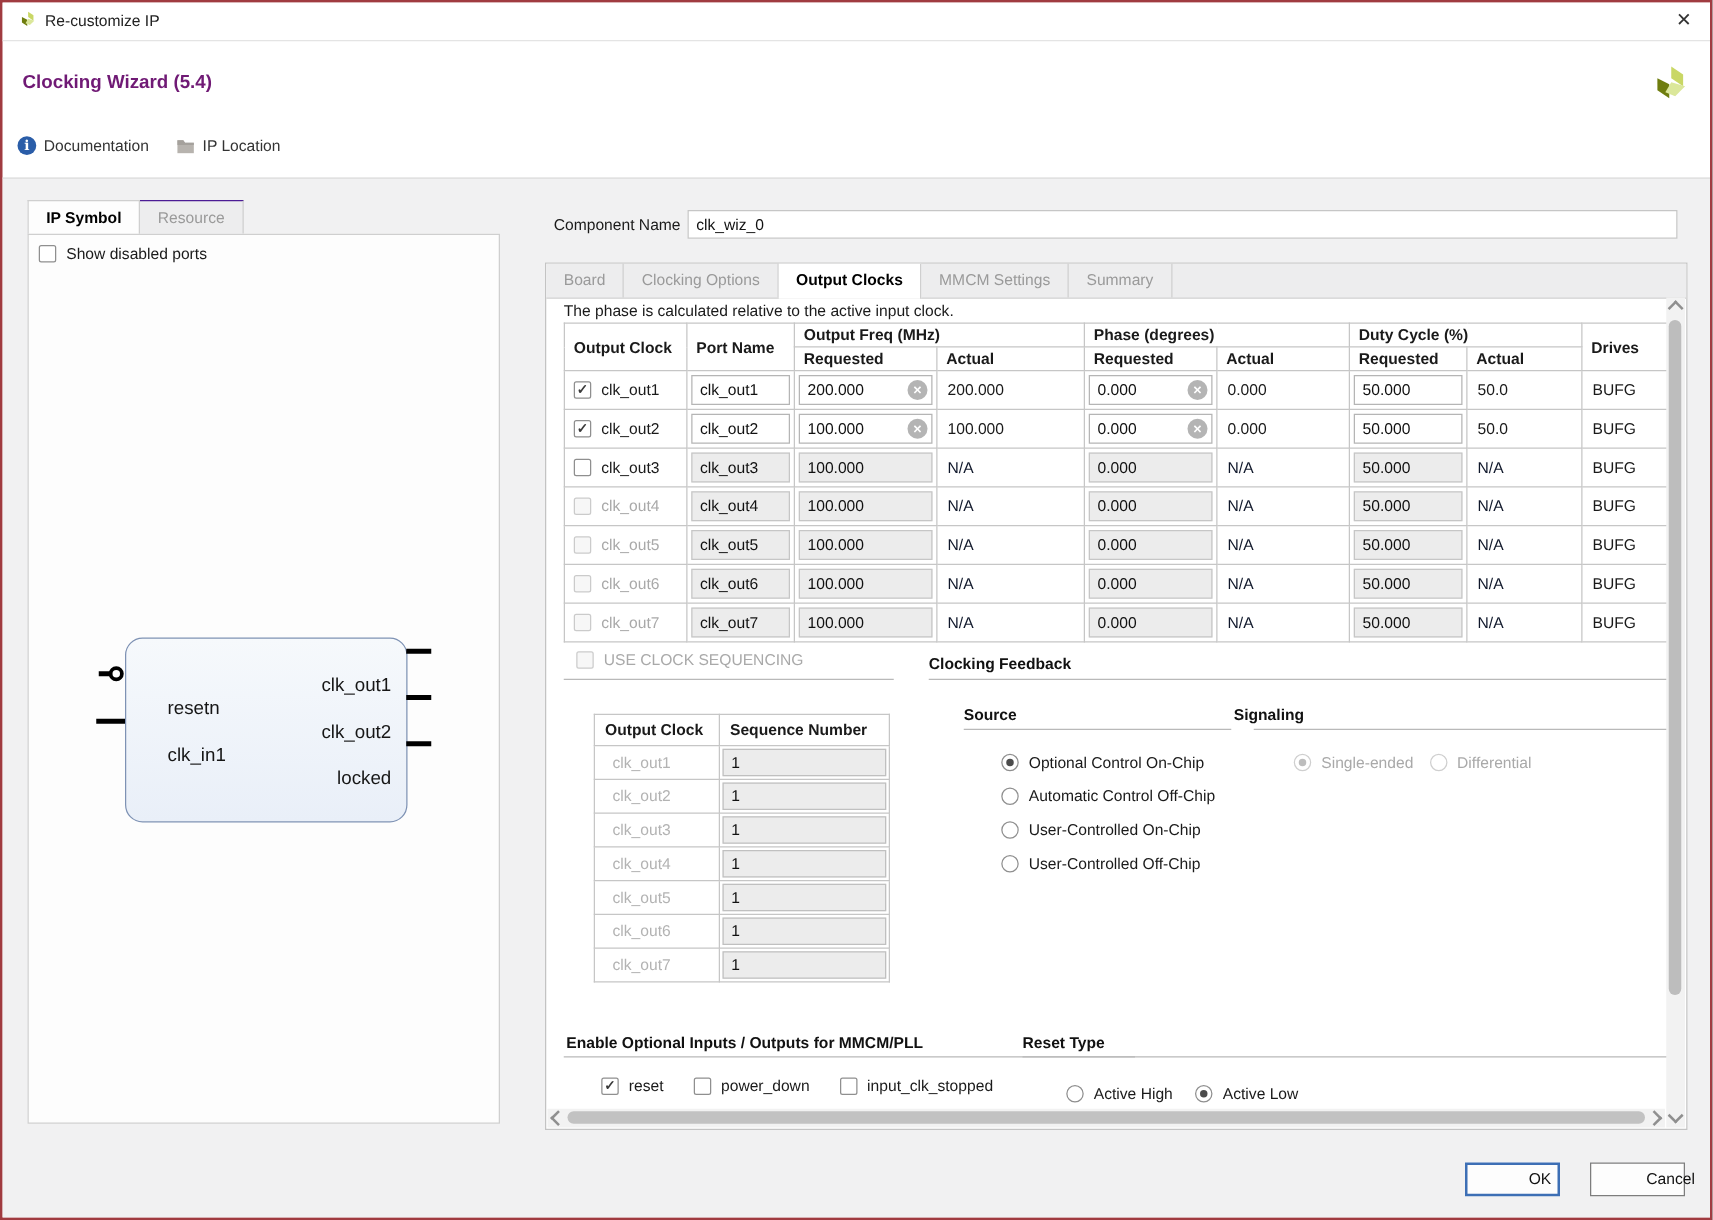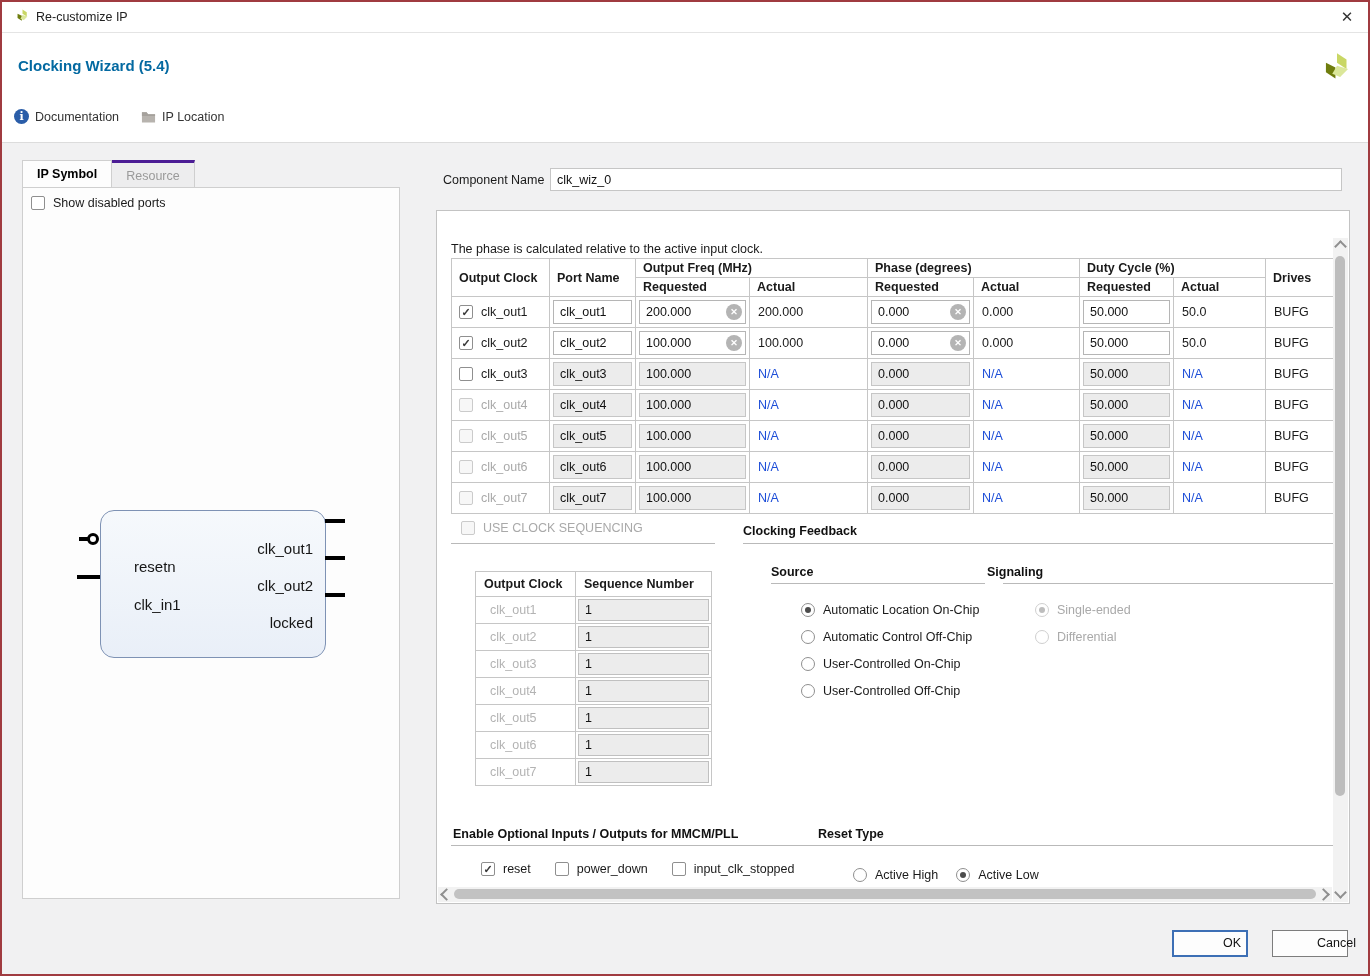--- a/index.html
+++ b/index.html
@@ -7,21 +7,21 @@
     background:#fff;font-family:"Liberation Sans",sans-serif;font-size:12.5px;color:#1a1a1a;overflow:hidden;}
   .abs{position:absolute;}
 
   
   .titlebar{left:0;top:0;right:0;height:30px;background:#fff;border-bottom:1px solid #e4e4e4;}
   .titlebar .ttl{position:absolute;left:34px;top:8px;font-size:12.5px;color:#222;}
   .closebtn{position:absolute;right:10px;top:4px;width:22px;height:22px;text-align:center;line-height:22px;
     font-size:15px;color:#333;cursor:pointer;}
 
   
-  .hdr-title{left:16px;top:55px;font-size:15px;font-weight:bold;color:#0369a1;}
+  .hdr-title{left:16px;top:55px;font-size:15px;font-weight:bold;color:#701a75;}
   .doclinks{left:12px;top:107px;display:flex;align-items:center;gap:22px;}
   .doclink{display:flex;align-items:center;gap:6px;color:#333;}
   .infoicon{width:15px;height:15px;border-radius:50%;background:#2a5da8;color:#fff;font-size:11px;font-weight:bold;
     text-align:center;line-height:15px;font-family:"DejaVu Serif",serif;}
   .contentbg{left:0;top:140px;right:0;bottom:0;background:#f1f1f2;border-top:1px solid #dcdcdc;}
 
   
   .tabstrip{display:flex;height:27px;background:#ededee;border-bottom:1px solid #d4d4d4;}
   .tab{box-sizing:border-box;height:27px;line-height:26px;text-align:center;color:#9a9a9a;border-right:1px solid #cfcfcf;
     padding:0 14px;white-space:nowrap;}
@@ -63,21 +63,21 @@
   table.main td{height:30px;}
   .cell-clock{padding-left:7px !important;}
   .rowlbl{margin-left:8px;vertical-align:middle;}
   .fld{position:relative;box-sizing:border-box;margin:2px 3px;height:24px;line-height:22px;border:1px solid #b5b5b5;
     background:#fff;padding:0 22px 0 6px;color:#111;}
   .fld.noicon{padding-right:6px;}
   .fld-dis{background:#ececec;border-color:#c6c6c6;padding-right:6px;}
   .clr{position:absolute;right:3px;top:3px;width:16px;height:16px;border-radius:50%;background:#b4b4b4;color:#fff;
     font-size:9px;line-height:16px;text-align:center;font-weight:bold;}
   .pl{padding-left:8px !important;}
-  .na{color:#1d4ed8;}
+  .na{color:#0f172a;}
 
   
   .sect-title{font-weight:bold;color:#111;}
   .underline{height:1px;background:#b9b9b9;}
 
   
   table.seq{border-collapse:collapse;table-layout:fixed;background:#fff;font-size:12.5px;}
   table.seq th,table.seq td{border:1px solid #c6c6c6;padding:0;}
   table.seq th{font-weight:bold;text-align:left;padding:5px 8px;background:#fff;}
   table.seq td{height:26px;}
@@ -133,21 +133,21 @@
       </svg>
       <span>IP Location</span>
     </span>
   </div>
 
   <div class="abs contentbg"></div>
 
   <div class="abs leftpanel">
     <div class="tabstrip" style="border-bottom:none;background:transparent">
       <div class="tab active" style="border:1px solid #cfcfcf;border-bottom:none;background:#fdfdfd">IP Symbol</div>
-      <div class="tab" style="background:#ededee;border-top:3px solid #4c1d95">Resource</div>
+      <div class="tab" style="background:#ededee;border-top:1px solid #4c1d95">Resource</div>
     </div>
     <div class="leftbody">
       <div class="abs optrow" style="left:8px;top:8px">
         <span class="cb"></span>
         <span>Show disabled ports</span>
       </div>
 
       <div class="ipblock">
         <span class="porttext" style="left:33px;top:47px">resetn</span>
         <span class="porttext" style="left:33px;top:85px">clk_in1</span>
@@ -162,20 +162,27 @@
       <div class="pin" style="left:302px;top:331px;width:20px"></div>
       <div class="pin" style="left:302px;top:368px;width:20px"></div>
       <div class="pin" style="left:302px;top:405px;width:20px"></div>
     </div>
   </div>
 
   <span class="abs compname-lbl">Component Name</span>
   <input class="abs compname-input" value="clk_wiz_0" style="">
 
   <div class="abs tabpanel">
+    <div class="tabstrip">
+        <div class="tab">Board</div>
+        <div class="tab">Clocking Options</div>
+        <div class="tab active">Output Clocks</div>
+        <div class="tab">MMCM Settings</div>
+        <div class="tab">Summary</div>
+      </div>
 
     <div class="abs" style="left:14px;top:31px">The phase is calculated relative to the active input clock.</div>
 
     <table class="main abs" style="left:14px;top:47px;width:885px">
       <colgroup>
         <col style="width:98px">
           <col style="width:86px">
           <col style="width:114px">
           <col style="width:118px">
         <col style="width:106px">
@@ -403,39 +410,39 @@
             </td>
           </tr>
         </tbody>
     </table>
 
     <div class="abs sect-title" style="left:334px;top:354px">Source</div>
     <div class="abs underline" style="left:334px;top:372px;width:214px"></div>
     <div class="abs" style="left:364px;top:392px;display:flex;flex-direction:column;gap:13px">
         <label class="optrow">
           <span class="radio on "></span>
-          <span class="">Automatic Location On-Chip</span>
+          <span class="">Optional Control On-Chip</span>
         </label>
         <label class="optrow">
           <span class="radio  "></span>
           <span class="">Automatic Control Off-Chip</span>
         </label>
         <label class="optrow">
           <span class="radio  "></span>
           <span class="">User-Controlled On-Chip</span>
         </label>
         <label class="optrow">
           <span class="radio  "></span>
           <span class="">User-Controlled Off-Chip</span>
         </label>
       </div>
 
     <div class="abs sect-title dimtxt" style="left:550px;top:354px">Signaling</div>
     <div class="abs underline" style="left:566px;top:372px;width:332px"></div>
-    <div class="abs" style="left:598px;top:392px;display:flex;flex-direction:column;gap:13px">
+    <div class="abs" style="left:598px;top:392px;display:flex;flex-direction:row;gap:13px">
         <label class="optrow">
           <span class="radio on dis"></span>
           <span class="dimtxt">Single-ended</span>
         </label>
         <label class="optrow">
           <span class="radio  dis"></span>
           <span class="dimtxt">Differential</span>
         </label>
       </div>
 

